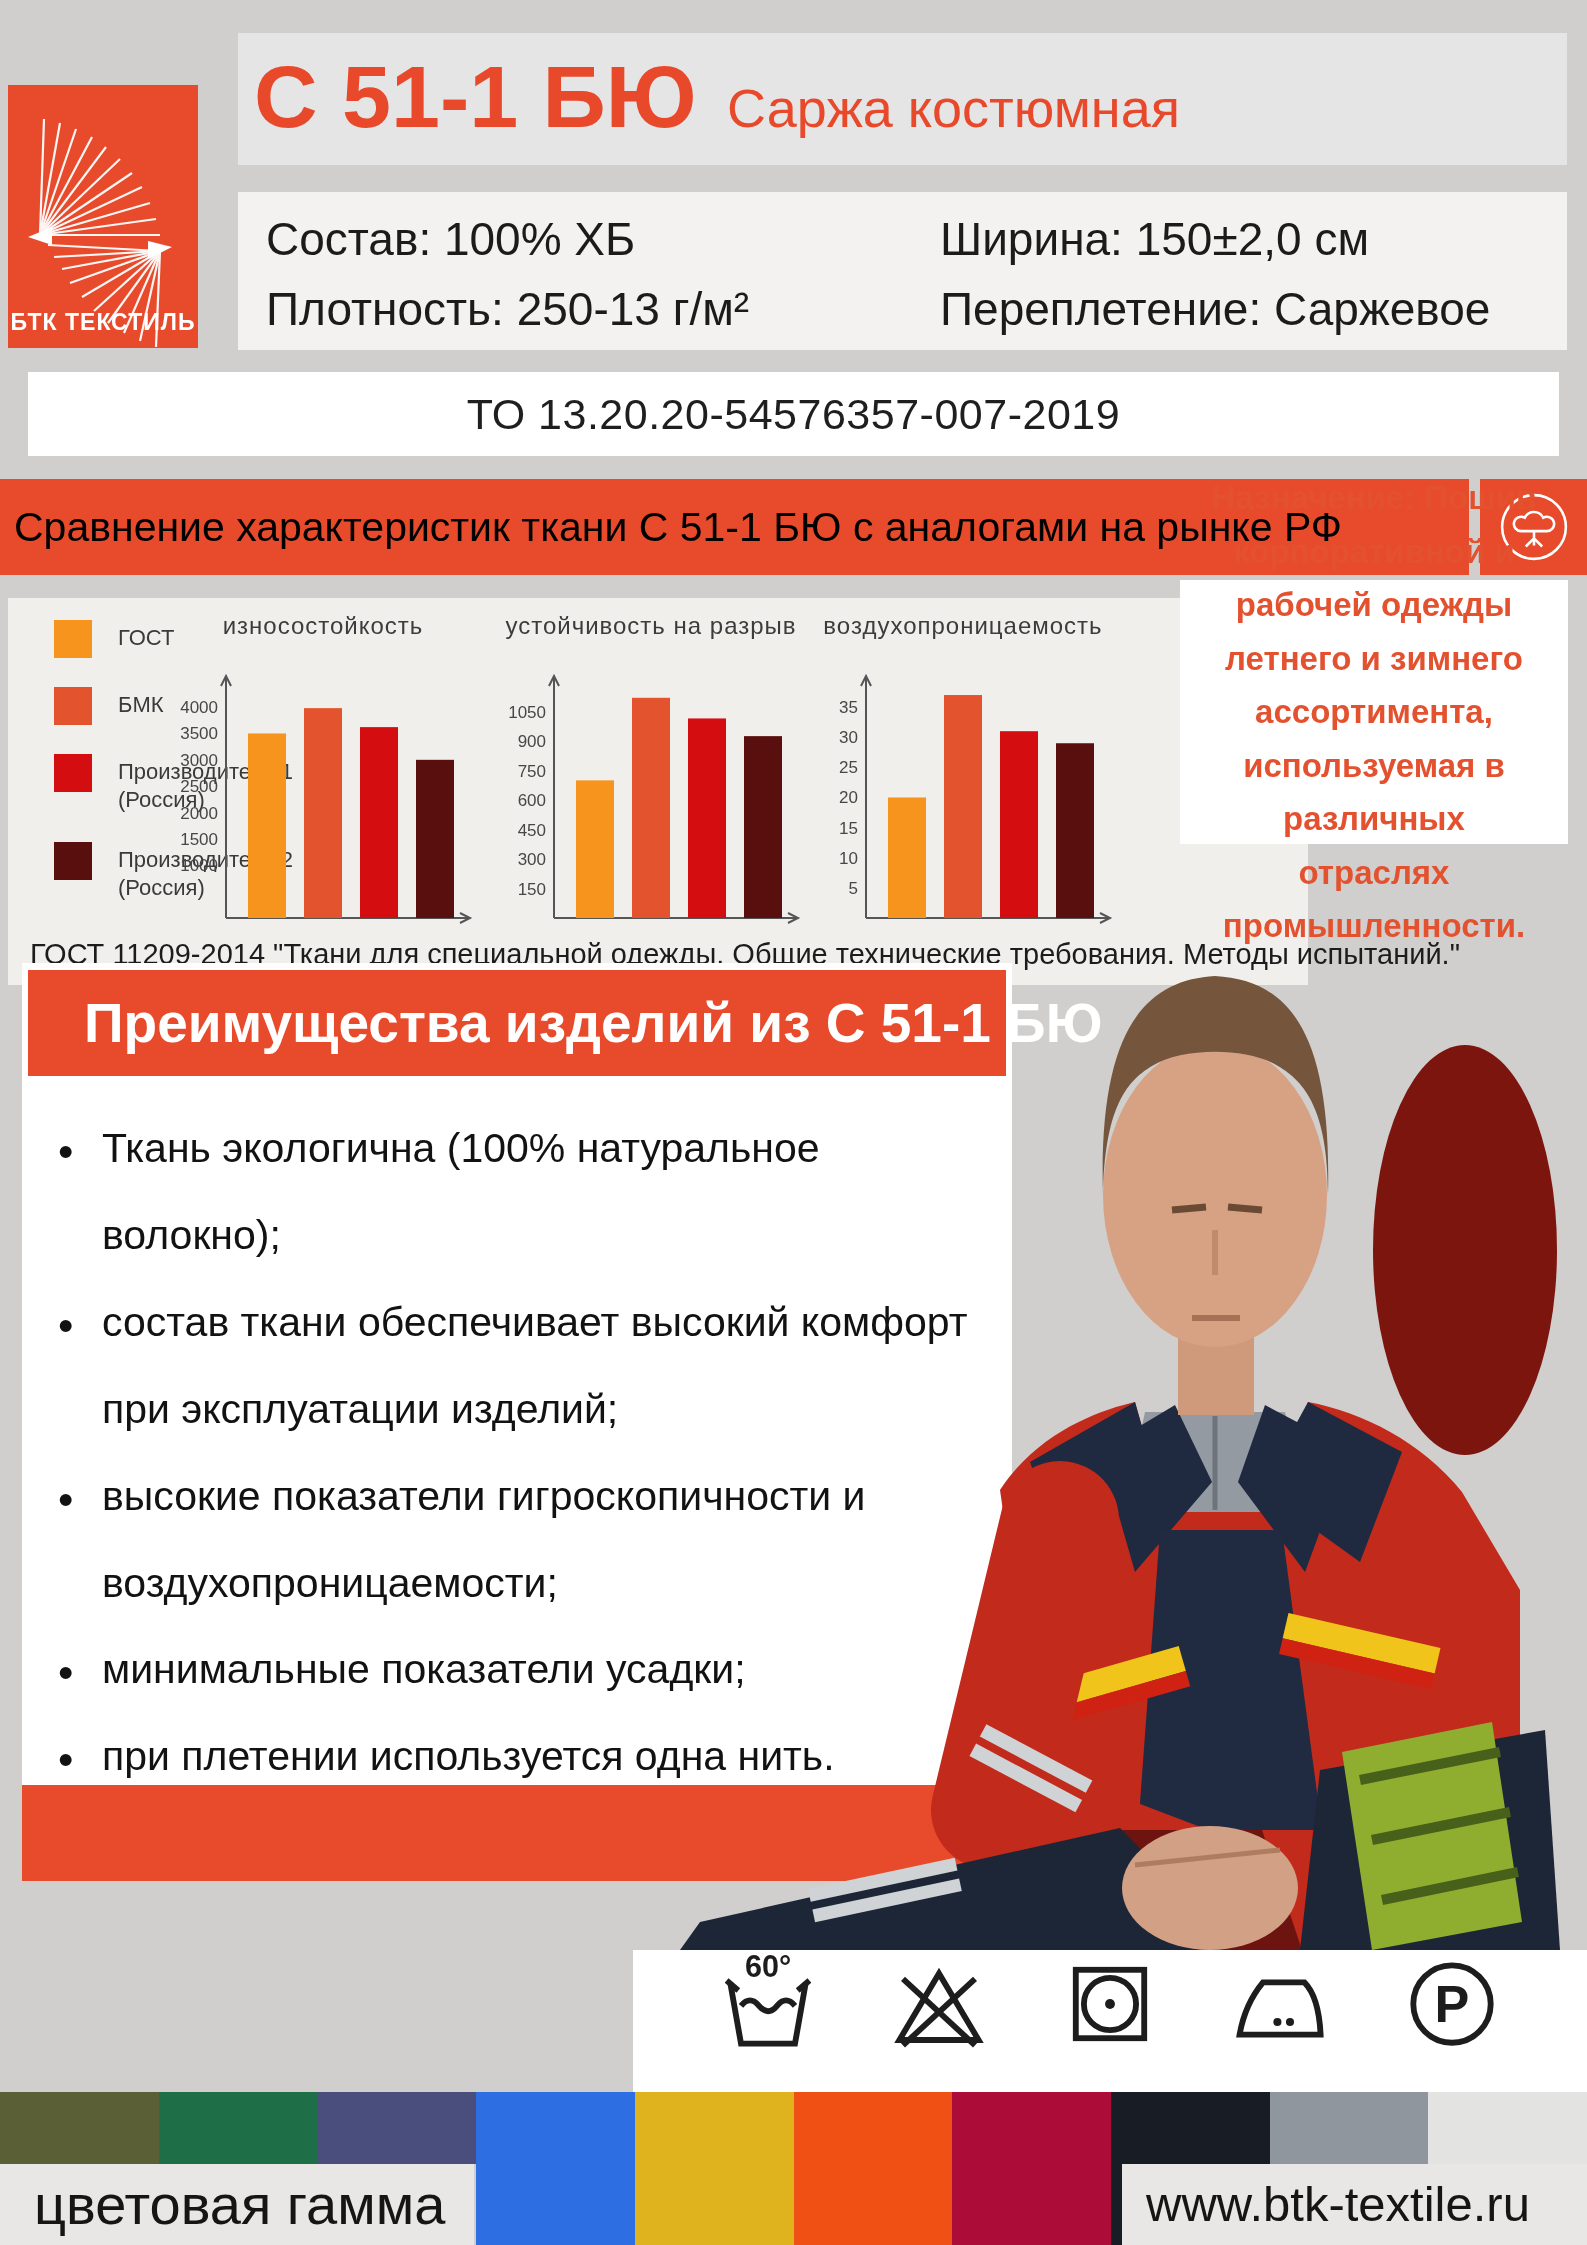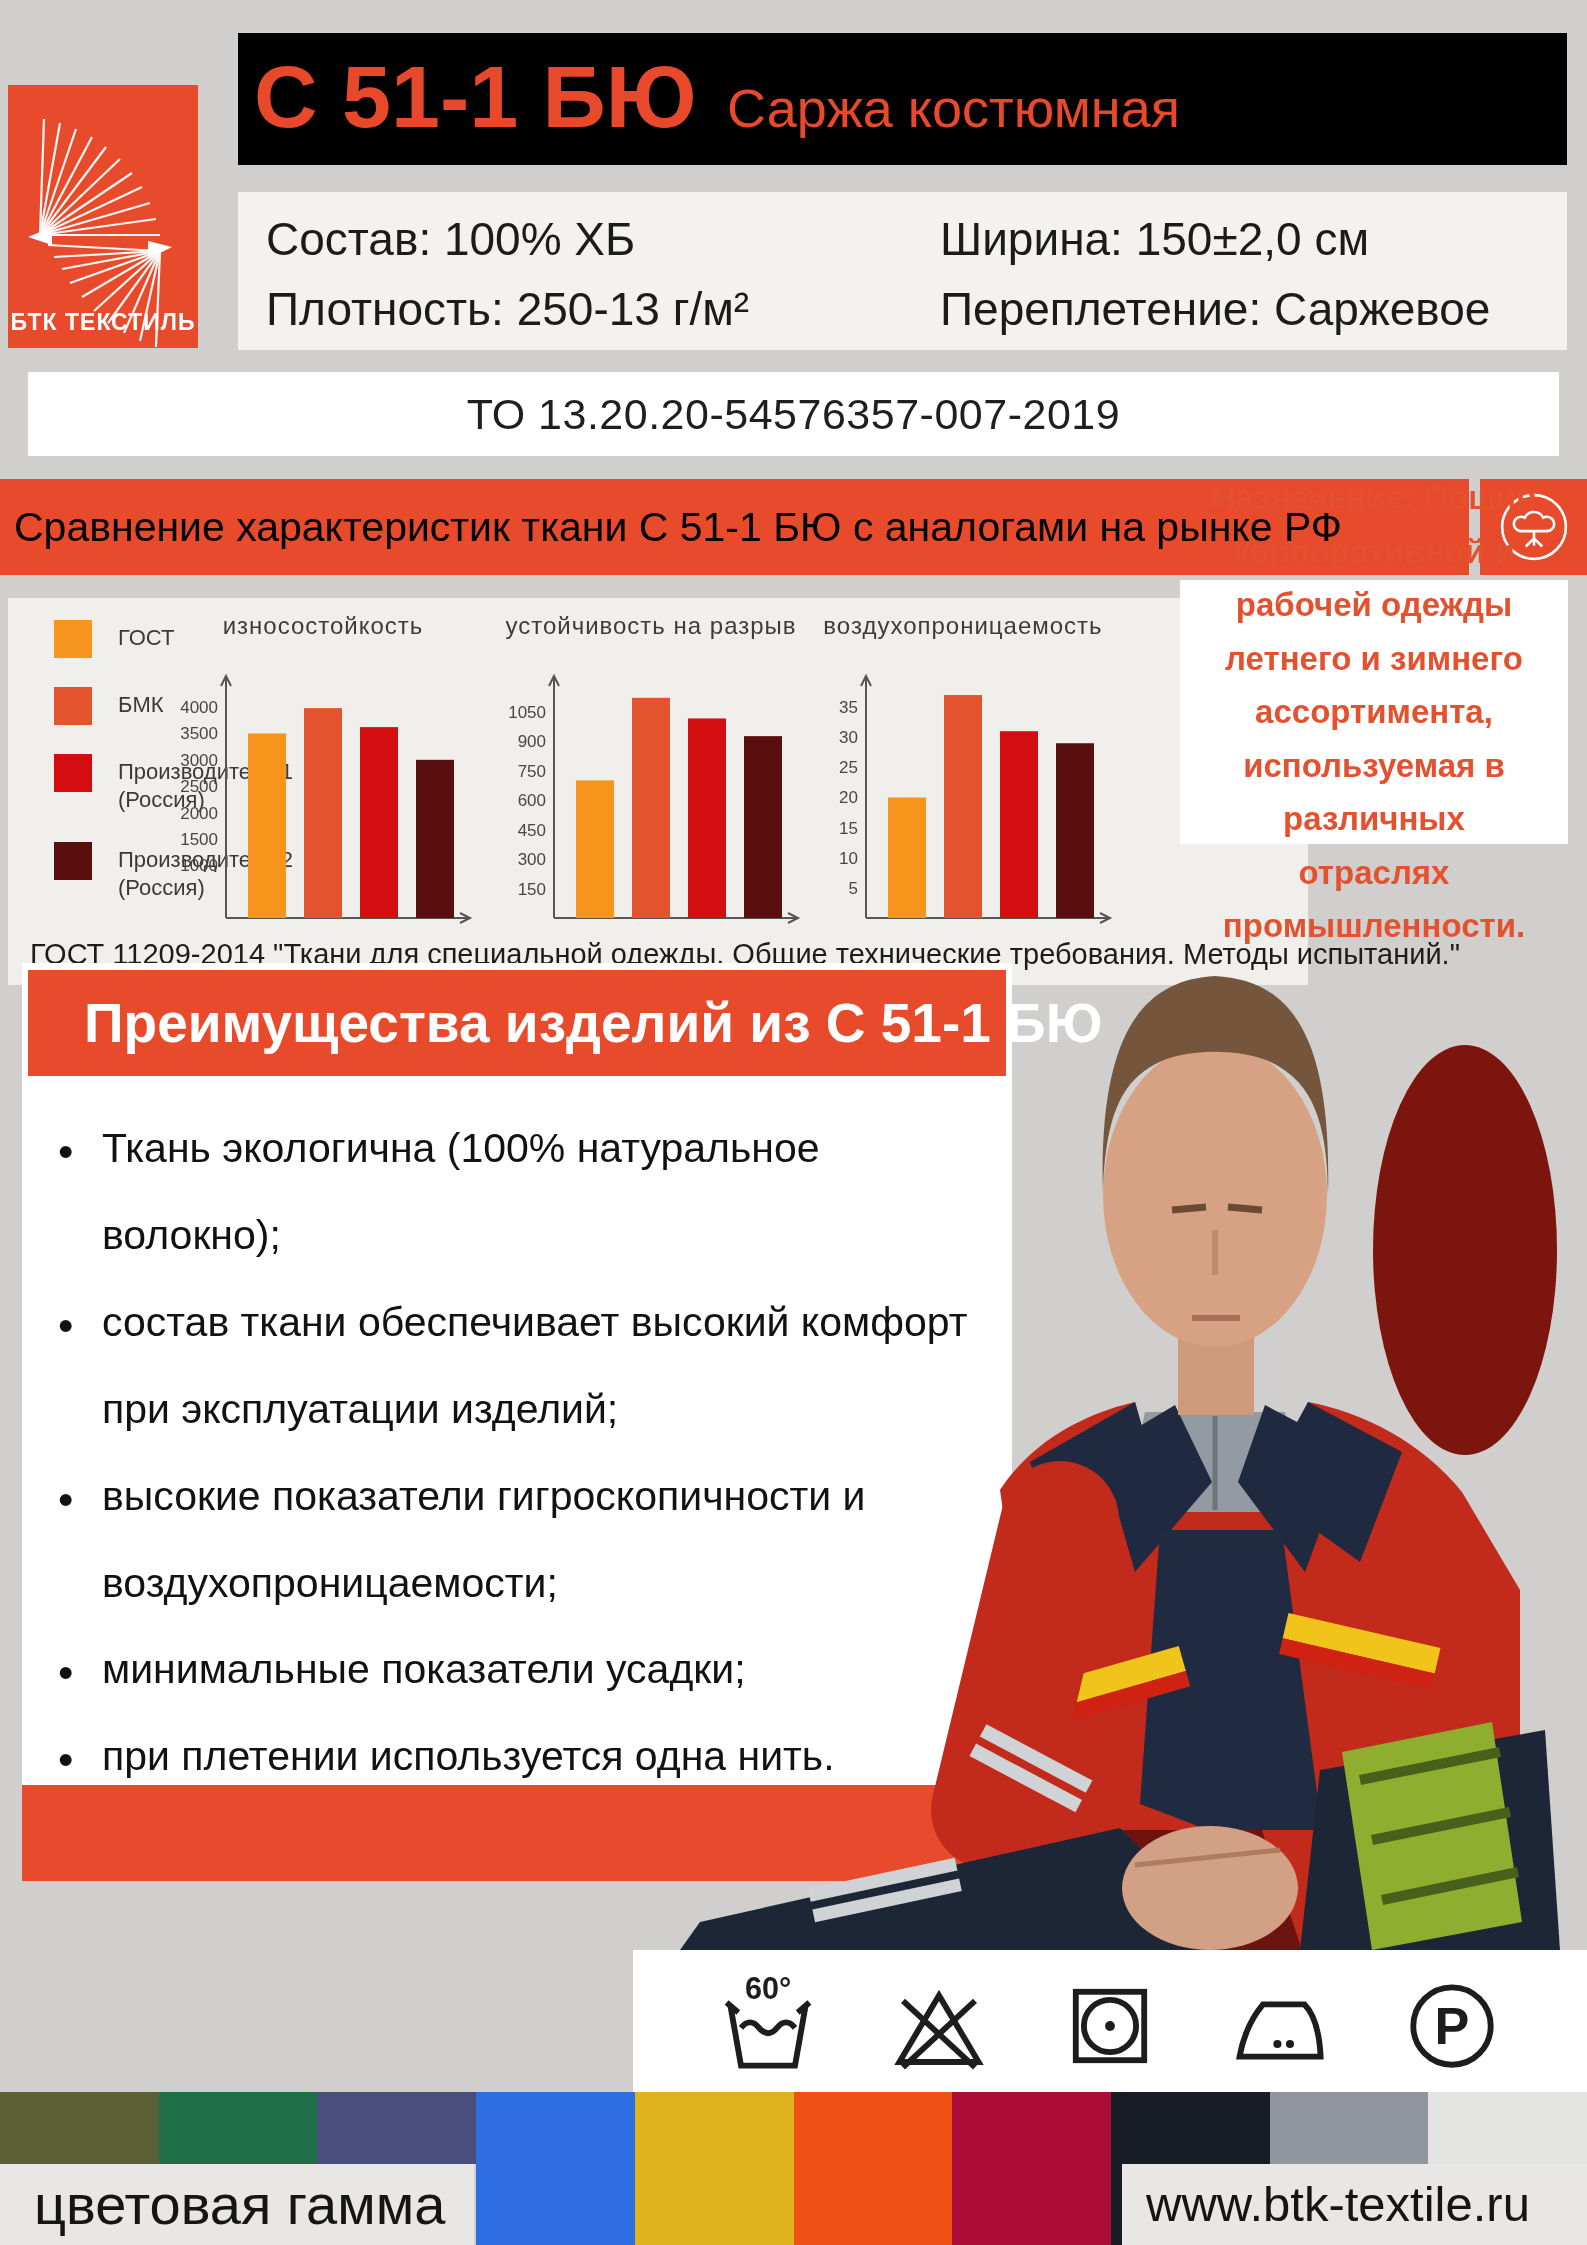--- a/index.html
+++ b/index.html
@@ -5,21 +5,21 @@
   html,body{margin:0;padding:0;}
   body{font-family:"Liberation Sans",sans-serif;background:#b9b8b7;}
   .page{position:relative;width:1587px;height:2245px;background:#d0cfce;overflow:hidden;}
   .abs{position:absolute;}
 
   
   .logo-box{left:8px;top:85px;width:190px;height:263px;background:#e8492b;}
   .logo-rays{position:absolute;left:0;top:0;width:190px;height:263px;}
   .brand-name{position:absolute;left:0;bottom:12px;width:100%;text-align:center;color:#fff;
     font-size:23px;font-weight:bold;letter-spacing:1px;}
-  .title-box{left:238px;top:33px;width:1329px;height:132px;background:#000000;
+  .title-box{left:238px;top:33px;width:1329px;height:132px;background:#e5e5e5;
     white-space:nowrap;line-height:128px;padding-left:16px;box-sizing:border-box;}
   .title-code{font-size:88px;font-weight:bold;color:#e8492b;}
   .title-sub{font-size:54px;color:#e8492b;margin-left:26px;}
   .specs-box{left:238px;top:192px;width:1329px;height:158px;background:#f3f2f0;
     font-size:46px;color:#1b1b1b;}
   .spec{position:absolute;white-space:nowrap;}
   .to-strip{left:28px;top:372px;width:1531px;height:84px;background:#ffffff;text-align:center;
     line-height:84px;font-size:43px;color:#1f1f1f;letter-spacing:.5px;}
 
   
@@ -51,21 +51,21 @@
   .adv-list{position:absolute;left:30px;top:142px;width:950px;margin:0;padding:0;list-style:none;}
   .adv-list li{position:relative;padding-left:50px;font-size:41px;color:#121212;line-height:2.12;}
   .adv-list li::before{content:"\2022";position:absolute;left:6px;top:0;font-size:44px;}
   .adv-band{left:22px;top:1785px;width:1048px;height:96px;background:#e74b2c;}
 
   
   .photo{left:560px;top:690px;width:1000px;height:1260px;pointer-events:none;}
 
   
   .care-box{left:633px;top:1950px;width:954px;height:142px;background:#fff;display:flex;
-    align-items:flex-end;justify-content:space-evenly;padding:12px 18px;box-sizing:border-box;z-index:6;}
+    align-items:flex-start;justify-content:space-evenly;padding:0 18px;box-sizing:border-box;z-index:6;}
   .care-svg{width:108px;height:108px;}
 
   
   .swatch-strip{left:0;top:2092px;width:1587px;height:153px;}
   .swatch{position:absolute;top:0;}
   .label-left{left:0;top:2164px;width:474px;height:81px;background:#e8e7e5;font-size:56px;color:#151515;
     line-height:81px;padding-left:34px;box-sizing:border-box;white-space:nowrap;z-index:7;}
   .label-right{left:1122px;top:2164px;width:465px;height:81px;background:#e8e7e5;font-size:49px;color:#151515;
     line-height:81px;padding-left:24px;box-sizing:border-box;white-space:nowrap;z-index:7;}
 </style>

